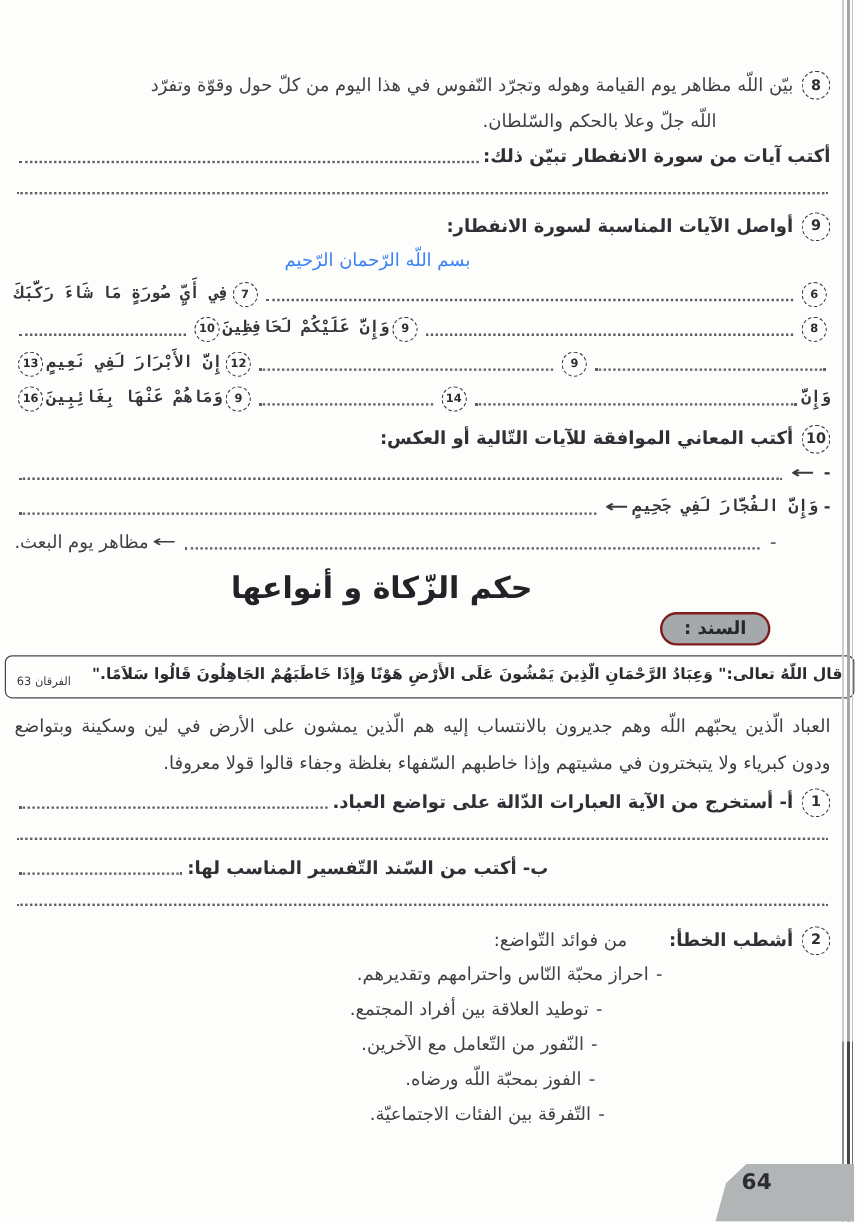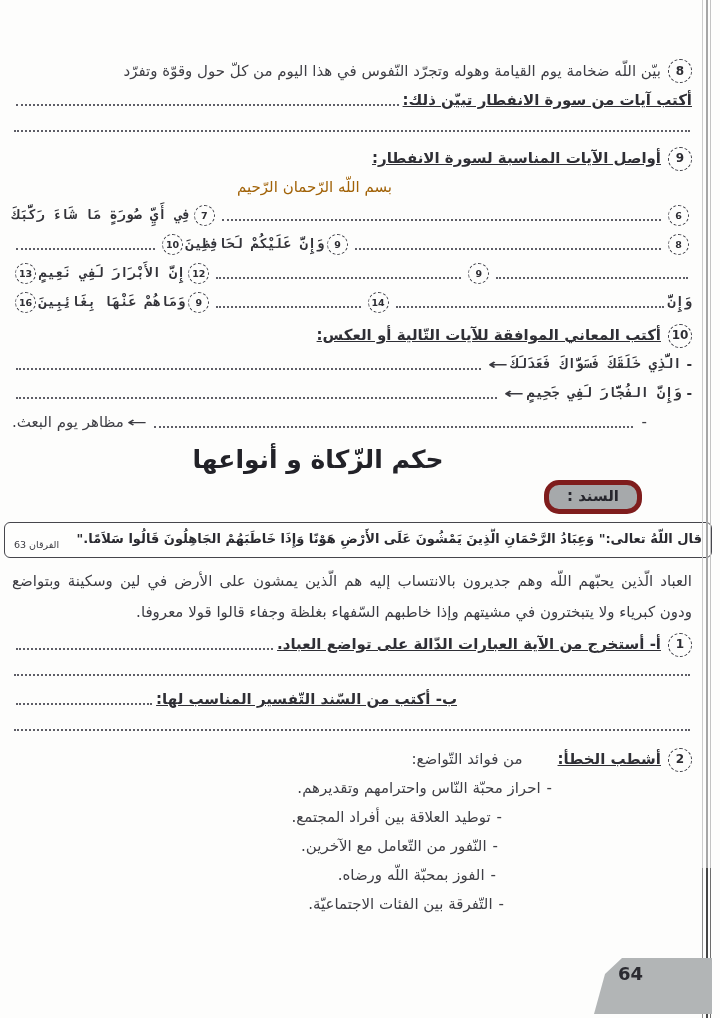--- a/index.html
+++ b/index.html
@@ -3,43 +3,43 @@
 <meta charset="utf-8">
 <style>
   html,body{margin:0;padding:0;}
   body{
     width:720px;height:1018px;position:relative;overflow:hidden;
     background:#fdfdfc;color:#3f3f45;
     font-family:"DejaVu Sans",sans-serif;font-size:15px;
   }
   .content{position:absolute;inset:0;padding:56px 28px 0 12px;direction:rtl;}
   .row{display:flex;align-items:center;line-height:29px;min-height:29px;white-space:nowrap;}
-  .b{font-weight:700;color:#2f2f35;text-decoration:underline;}
+  .b{font-weight:700;color:#2f2f35;}
   .stmt{line-height:30px;}
   .indent95{margin-right:95px;}
   
   .dots{flex:1 1 auto;min-width:14px;height:0;border-bottom:2px dotted #5e5e66;align-self:center;margin:9px 4px 0;}
   .dots.f22{flex-grow:2.2;} .dots.f09{flex-grow:0.9;} .dots.f115{flex-grow:1.15;}
   .dots.f13{flex-grow:1.3;} .dots.f07{flex-grow:0.7;}
   .dotline{height:10px;border-bottom:2px dotted #5e5e66;margin:5px 2px 9px;}
   
   .ib,.vb{display:flex;align-items:center;justify-content:center;flex:none;
     border:1px dashed #3e3e46;border-radius:50%;font-weight:700;background:#fdfdfc;color:#2d2d33;}
   .ib{width:22px;height:22px;font-size:12px;margin-left:7px;}
   .vb{width:19px;height:19px;font-size:9.5px;margin:0 3px;}
   .hdr{margin-top:12px;}
-  .basmala{margin-right:300px;line-height:28px;color:#a16207;}
+  .basmala{margin-right:300px;line-height:28px;color:#3b82f6;}
   .verse-row{display:flex;align-items:center;line-height:29px;min-height:29px;white-space:nowrap;
     font-weight:700;font-size:13.5px;color:#333339;}
   .vtext{flex:none;font-family:Liberation Mono, monospace;}
   .dash{flex:none;margin-left:5px;}
   .arrow{flex:none;display:inline-block;transform:scaleX(1.7);margin:0 7px;color:#3a3a40;font-size:14px;}
   .title{font-size:25px;font-weight:700;color:#222228;text-align:center;margin:8px 0 4px;transform:translateX(-34px);letter-spacing:0;}
   .sanad{display:inline-block;margin:2px 50px 6px 0;padding:2px 18px 4px;background:#a6a9ab;
-    border:5px solid #7f1d1d;border-radius:15px;font-weight:700;font-size:15px;color:#26262d;}
+    border:2px solid #7f1d1d;border-radius:15px;font-weight:700;font-size:15px;color:#26262d;}
   .qbox{display:flex;align-items:flex-end;margin:2px -20px 8px -8px;padding:5px 9px 7px;
     border:1.5px solid #46464c;border-radius:6px;background:#fefefd;}
   .qtext{flex:1 1 auto;white-space:nowrap;overflow:hidden;font-weight:700;font-size:13px;color:#2a2a30;line-height:22px;}
   .qsrc{flex:none;font-size:9.5px;color:#3a3a40;margin-right:4px;}
   .para{margin:8px 0 2px;line-height:31px;text-align:justify;color:#3c3c42;}
   .partb{margin-right:235px;}
   .ex2hdr{margin-top:14px;}
   .gap35{display:inline-block;width:35px;flex:none;}
   .opt{display:flex;line-height:29px;min-height:29px;white-space:nowrap;}
   .opt .dash{margin-left:6px;}
@@ -49,33 +49,36 @@
   .opts .opt:nth-child(4){margin-right:196px;}
   .opts .opt:nth-child(5){margin-right:188px;}
   
   .binding{position:absolute;top:0;bottom:0;right:4px;width:16px;
     background:linear-gradient(to right,transparent 0 2px,#cdcdcd 2px 3px,transparent 3px 6px,
       #a6a6a6 6px 8px,transparent 8px 10px,#c3c3c3 10px 11px,transparent 11px 16px);}
   .binding-dark{position:absolute;bottom:0;right:4px;width:16px;height:150px;
     background:linear-gradient(to right,transparent 0 2px,#8c8c8c 2px 3px,transparent 3px 6px,
       #454545 6px 8px,transparent 8px 10px,#6d6d6d 10px 11px,transparent 11px 16px);}
   
-  .page-tab{position:absolute;bottom:0;right:8px;width:118px;height:60px;background:#b2b5b6;
+  .page-tab{position:absolute;bottom:0;right:8px;width:118px;height:48px;background:#b2b5b6;
     clip-path:polygon(28px 0,118px 0,118px 56px,0 56px,11px 16px);}
   .page-num{position:absolute;top:5px;left:24px;font-size:18px;font-weight:700;color:#2b2b31;}
 </style>
 </head>
 <body>
 
 <div class="content">
 
   <div>
     <div class="row stmt">
       <span class="ib">8</span>
-      <span>بيّن اللّه ضخامة يوم القيامة وهوله وتجرّد النّفوس في هذا اليوم من كلّ حول وقوّة وتفرّد</span>
+      <span>بيّن اللّه مظاهر يوم القيامة وهوله وتجرّد النّفوس في هذا اليوم من كلّ حول وقوّة وتفرّد</span>
+    </div>
+    <div class="row stmt indent95">
+      <span>اللّه جلّ وعلا بالحكم والسّلطان.</span>
     </div>
     <div class="row">
       <span class="b">أكتب آيات من سورة الانفطار تبيّن ذلك:</span>
       <span class="dots"></span>
     </div>
     <div class="dotline"></div>
   </div>
 
   <div>
     <div class="row hdr">
@@ -120,21 +123,20 @@
     </div>
   </div>
 
   <div>
     <div class="row" style="margin-top:4px;">
       <span class="ib">10</span>
       <span class="b">أكتب المعاني الموافقة للآيات التّالية أو العكس:</span>
     </div>
     <div class="row verse-row">
       <span class="dash">-</span>
-      <span class="vtext">الَّذِي خَلَقَكَ فَسَوَّاكَ فَعَدَلَكَ</span>
       <span class="arrow">←</span>
       <span class="dots"></span>
     </div>
     <div class="row verse-row">
       <span class="dash">-</span>
       <span class="vtext">وَإِنَّ الفُجَّارَ لَفِي جَحِيمٍ</span>
       <span class="arrow">←</span>
       <span class="dots"></span>
     </div>
     <div class="row" style="margin-right:45px;">

